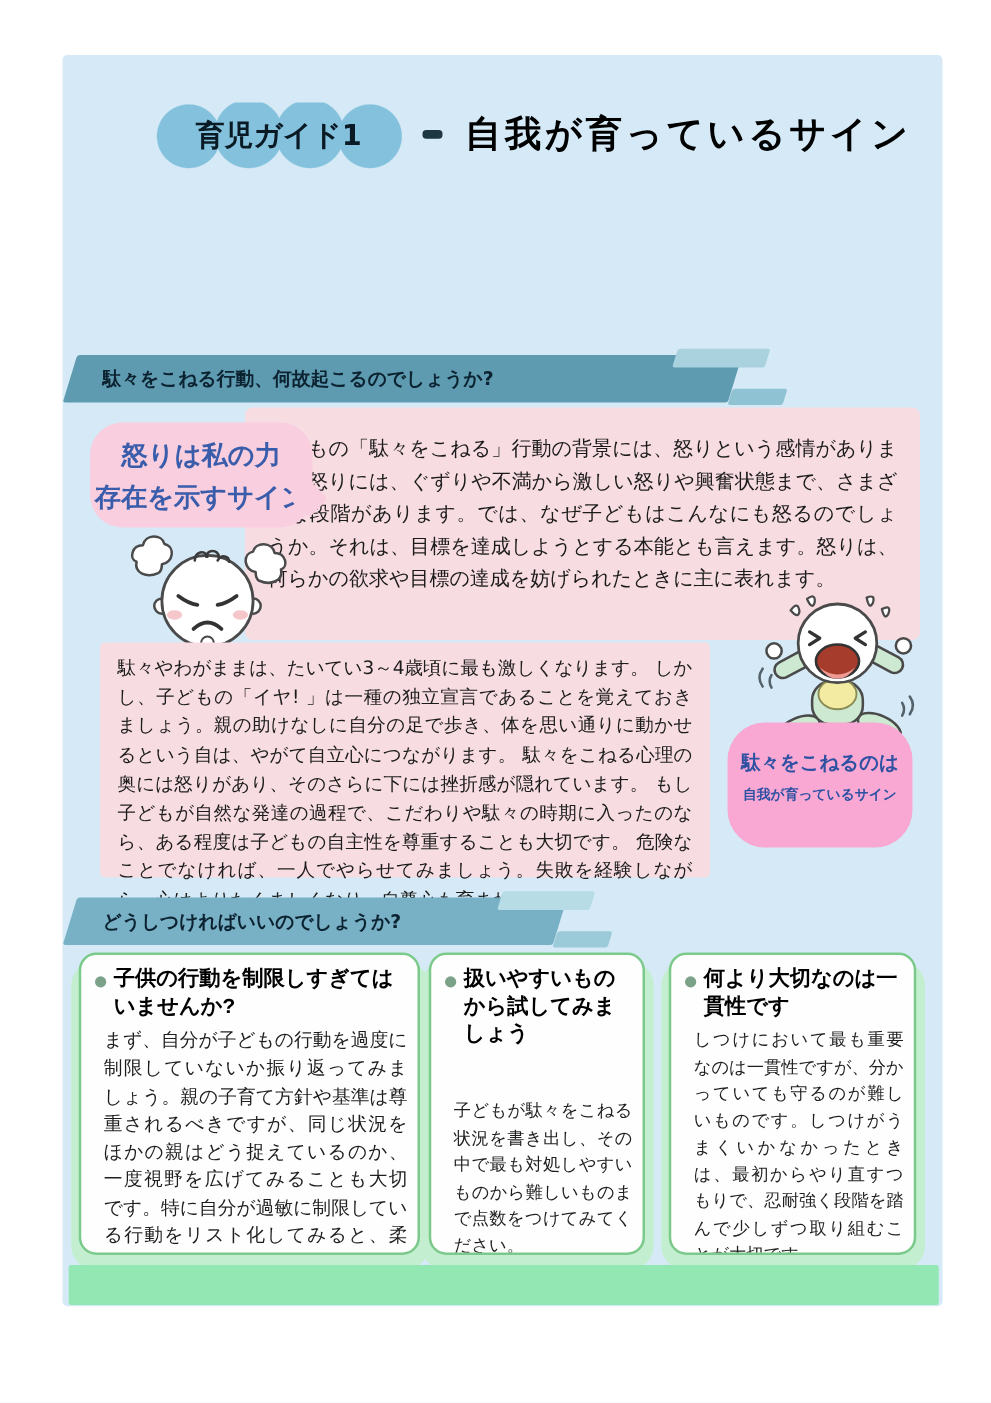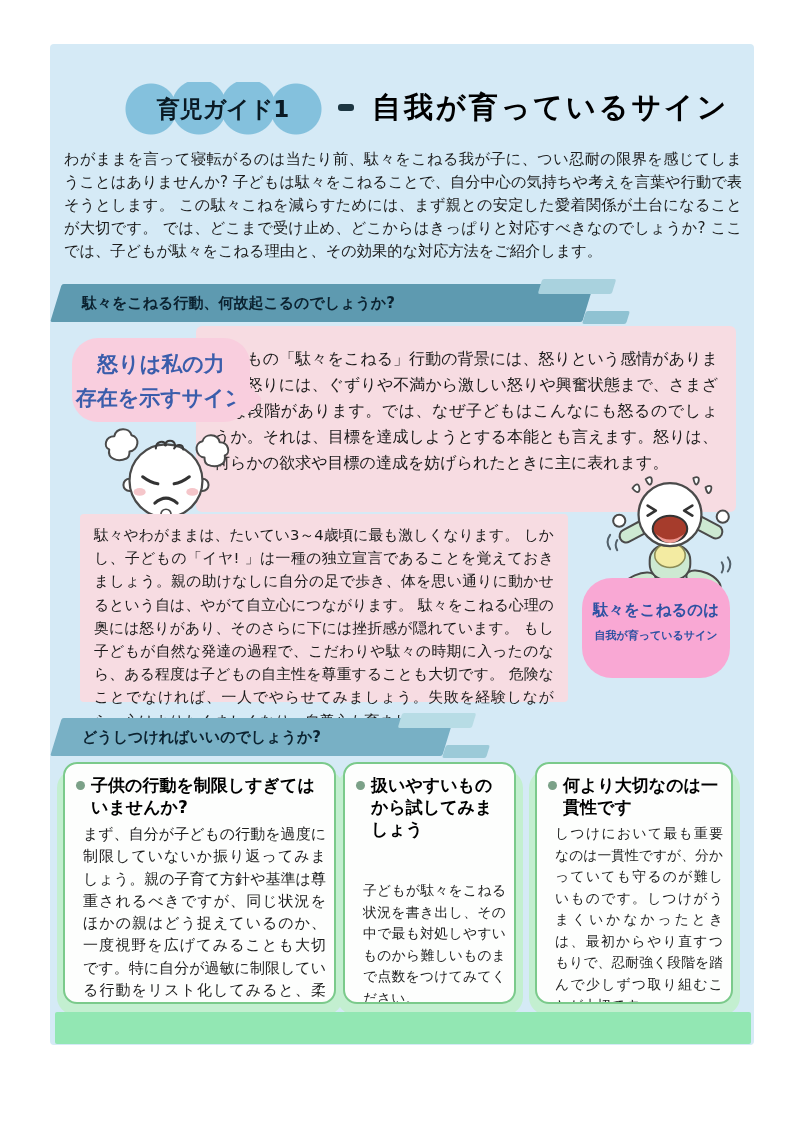--- a/index.html
+++ b/index.html
@@ -71,21 +71,21 @@
 
   .baby1 { position:absolute; left:42px; top:374px; width:150px; height:152px; }
   .baby2 { position:absolute; left:552px; top:428px; width:138px; height:134px; }
 
   
   .card { position:absolute; top:718px; height:242px; }
   .card-back { position:absolute; left:-6px; right:-7px; top:8px; bottom:-11px;
     background:#c3efd0; border-radius:18px; }
   .card-box { position:absolute; left:0; top:0; width:100%; height:100%;
     background:#fdfefd; border:2px solid #7bca8b; border-radius:14px;
-    padding:10px 8px 0 9px; overflow:hidden; }
+    padding:10px 8px 0 9px; overflow:hidden;font-family:Liberation Mono, monospace; }
   .card1 { left:13px;  width:273px; }
   .card2 { left:293px; width:173px; }
   .card3 { left:485px; width:198px; }
   .card-head { display:flex; }
   .bullet { width:9px; height:9px; border-radius:50%; background:#7ba188;
     margin:7px 6px 0 2px; flex:none; }
   .card-title { font-size:17px; font-weight:bold; line-height:22px; color:#000; }
   .card-body { margin-top:5px; padding-left:9px; color:#1e1e1e; text-align:justify;
     white-space:pre-line; }
   .card1 .card-body { font-size:15px;   line-height:22.3px; }
@@ -97,21 +97,20 @@
 </style>
 </head>
 <body>
 
 <div class="sheet">
 
   <div class="title-cloud">育児ガイド1</div>
   <div class="title-dash"></div>
   <div class="main-title">自我が育っているサイン</div>
 
-  <p class="intro">わがままを言って寝転がるのは当たり前、駄々をこねる我が子に、つい忍耐の限界を感じてしまうことはありませんか? 子どもは駄々をこねることで、自分中心の気持ちや考えを言葉や行動で表そうとします。 この駄々こねを減らすためには、まず親との安定した愛着関係が土台になることが大切です。 では、どこまで受け止め、どこからはきっぱりと対応すべきなのでしょうか? ここでは、子どもが駄々をこねる理由と、その効果的な対応方法をご紹介します。</p>
 
   <div class="sec-header hdr1">
     <div class="shape"></div>
     <div class="accent-a"></div>
     <div class="accent-b"></div>
     <div class="label">駄々をこねる行動、何故起こるのでしょうか?</div>
   </div>
 
   <div class="pinkbox pinkbox1">子どもの「駄々をこねる」行動の背景には、怒りという感情があります。怒りには、ぐずりや不満から激しい怒りや興奮状態まで、さまざまな段階があります。では、なぜ子どもはこんなにも怒るのでしょうか。それは、目標を達成しようとする本能とも言えます。怒りは、何らかの欲求や目標の達成を妨げられたときに主に表れます。</div>
 

